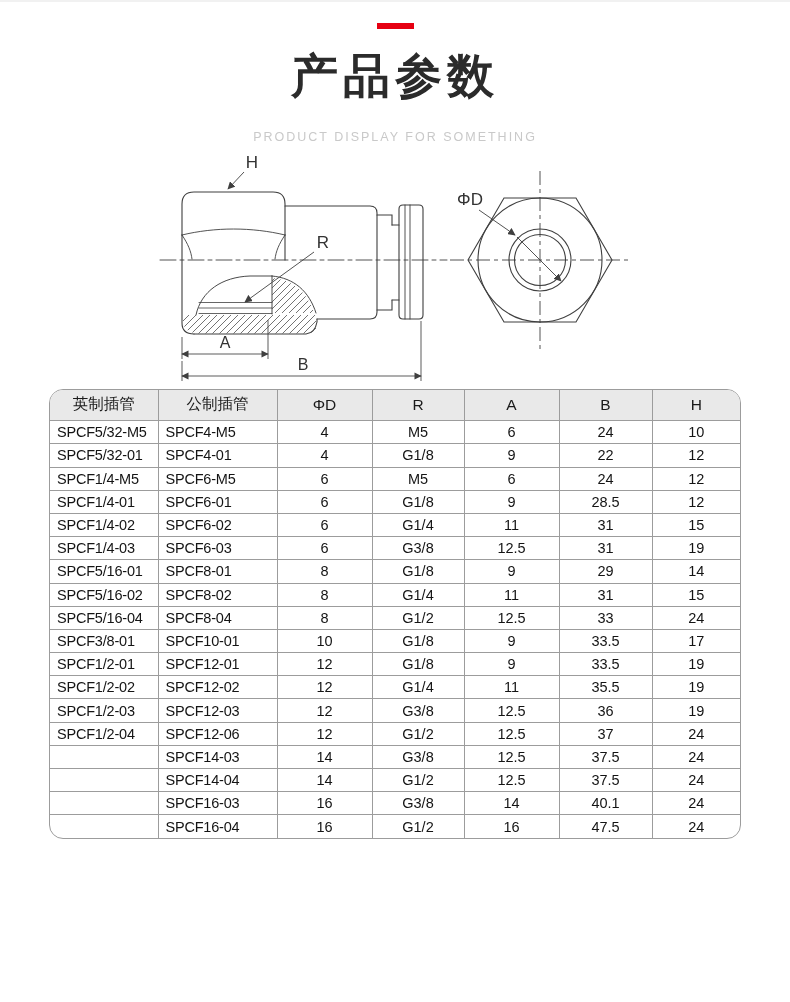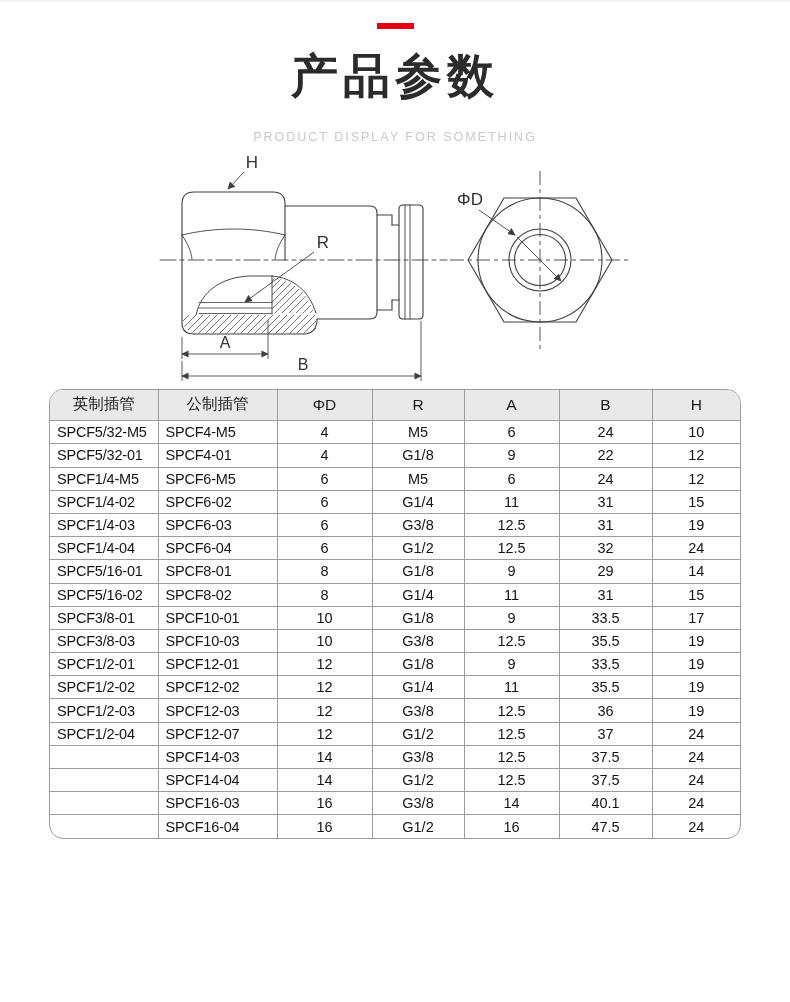--- a/index.html
+++ b/index.html
@@ -211,81 +211,81 @@
           <tr>
             <td class="c0">SPCF1/4-M5</td>
             <td class="c1">SPCF6-M5</td>
             <td class="c2">6</td>
             <td class="c3">M5</td>
             <td class="c4">6</td>
             <td class="c5">24</td>
             <td class="c6">12</td>
           </tr>
           <tr>
+            <td class="c0">SPCF1/4-01</td>
+            <td class="c1">SPCF6-01</td>
+            <td class="c2">6</td>
+            <td class="c3">G1/8</td>
+            <td class="c4">9</td>
+            <td class="c5">28.5</td>
+            <td class="c6">12</td>
+          </tr>
+          <tr>
             <td class="c0">SPCF1/4-02</td>
             <td class="c1">SPCF6-02</td>
             <td class="c2">6</td>
             <td class="c3">G1/4</td>
             <td class="c4">11</td>
             <td class="c5">31</td>
             <td class="c6">15</td>
           </tr>
           <tr>
             <td class="c0">SPCF1/4-03</td>
             <td class="c1">SPCF6-03</td>
             <td class="c2">6</td>
             <td class="c3">G3/8</td>
             <td class="c4">12.5</td>
             <td class="c5">31</td>
             <td class="c6">19</td>
           </tr>
           <tr>
-            <td class="c0">SPCF1/4-04</td>
-            <td class="c1">SPCF6-04</td>
-            <td class="c2">6</td>
-            <td class="c3">G1/2</td>
-            <td class="c4">12.5</td>
-            <td class="c5">32</td>
-            <td class="c6">24</td>
-          </tr>
-          <tr>
             <td class="c0">SPCF5/16-01</td>
             <td class="c1">SPCF8-01</td>
             <td class="c2">8</td>
             <td class="c3">G1/8</td>
             <td class="c4">9</td>
             <td class="c5">29</td>
             <td class="c6">14</td>
           </tr>
           <tr>
             <td class="c0">SPCF5/16-02</td>
             <td class="c1">SPCF8-02</td>
             <td class="c2">8</td>
             <td class="c3">G1/4</td>
             <td class="c4">11</td>
             <td class="c5">31</td>
             <td class="c6">15</td>
           </tr>
           <tr>
+            <td class="c0">SPCF5/16-04</td>
+            <td class="c1">SPCF8-04</td>
+            <td class="c2">8</td>
+            <td class="c3">G1/2</td>
+            <td class="c4">12.5</td>
+            <td class="c5">33</td>
+            <td class="c6">24</td>
+          </tr>
+          <tr>
             <td class="c0">SPCF3/8-01</td>
             <td class="c1">SPCF10-01</td>
             <td class="c2">10</td>
             <td class="c3">G1/8</td>
             <td class="c4">9</td>
             <td class="c5">33.5</td>
             <td class="c6">17</td>
-          </tr>
-          <tr>
-            <td class="c0">SPCF3/8-03</td>
-            <td class="c1">SPCF10-03</td>
-            <td class="c2">10</td>
-            <td class="c3">G3/8</td>
-            <td class="c4">12.5</td>
-            <td class="c5">35.5</td>
-            <td class="c6">19</td>
           </tr>
           <tr>
             <td class="c0">SPCF1/2-01</td>
             <td class="c1">SPCF12-01</td>
             <td class="c2">12</td>
             <td class="c3">G1/8</td>
             <td class="c4">9</td>
             <td class="c5">33.5</td>
             <td class="c6">19</td>
           </tr>
@@ -302,21 +302,21 @@
             <td class="c0">SPCF1/2-03</td>
             <td class="c1">SPCF12-03</td>
             <td class="c2">12</td>
             <td class="c3">G3/8</td>
             <td class="c4">12.5</td>
             <td class="c5">36</td>
             <td class="c6">19</td>
           </tr>
           <tr>
             <td class="c0">SPCF1/2-04</td>
-            <td class="c1">SPCF12-07</td>
+            <td class="c1">SPCF12-06</td>
             <td class="c2">12</td>
             <td class="c3">G1/2</td>
             <td class="c4">12.5</td>
             <td class="c5">37</td>
             <td class="c6">24</td>
           </tr>
           <tr>
             <td class="c0"></td>
             <td class="c1">SPCF14-03</td>
             <td class="c2">14</td>

